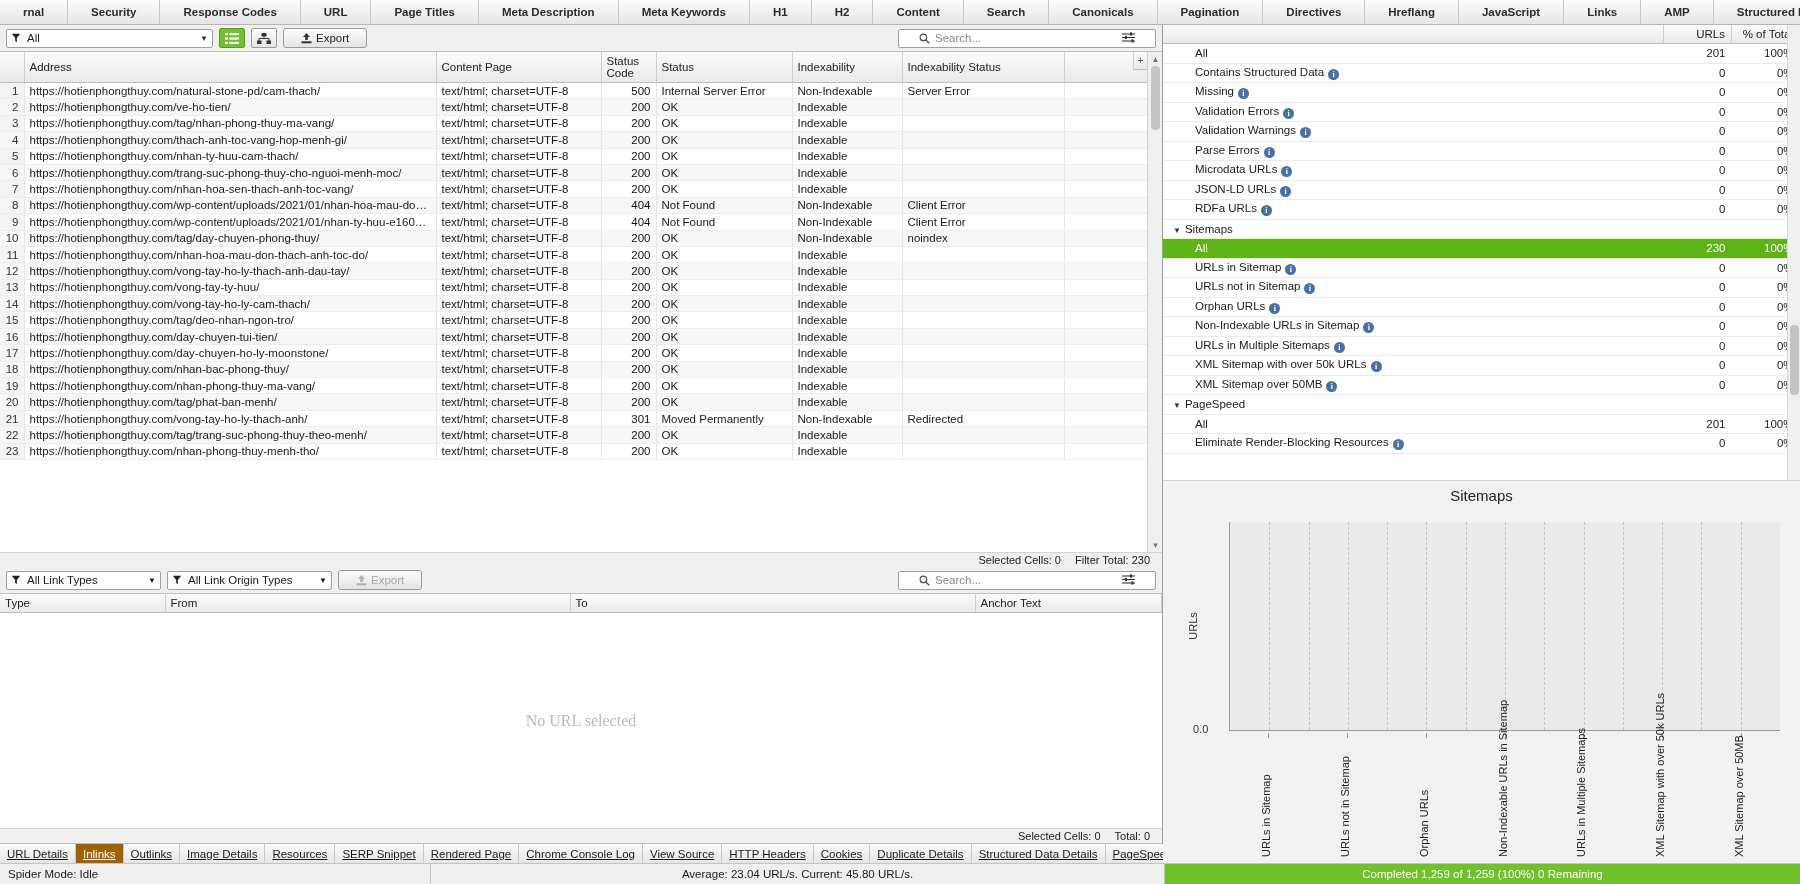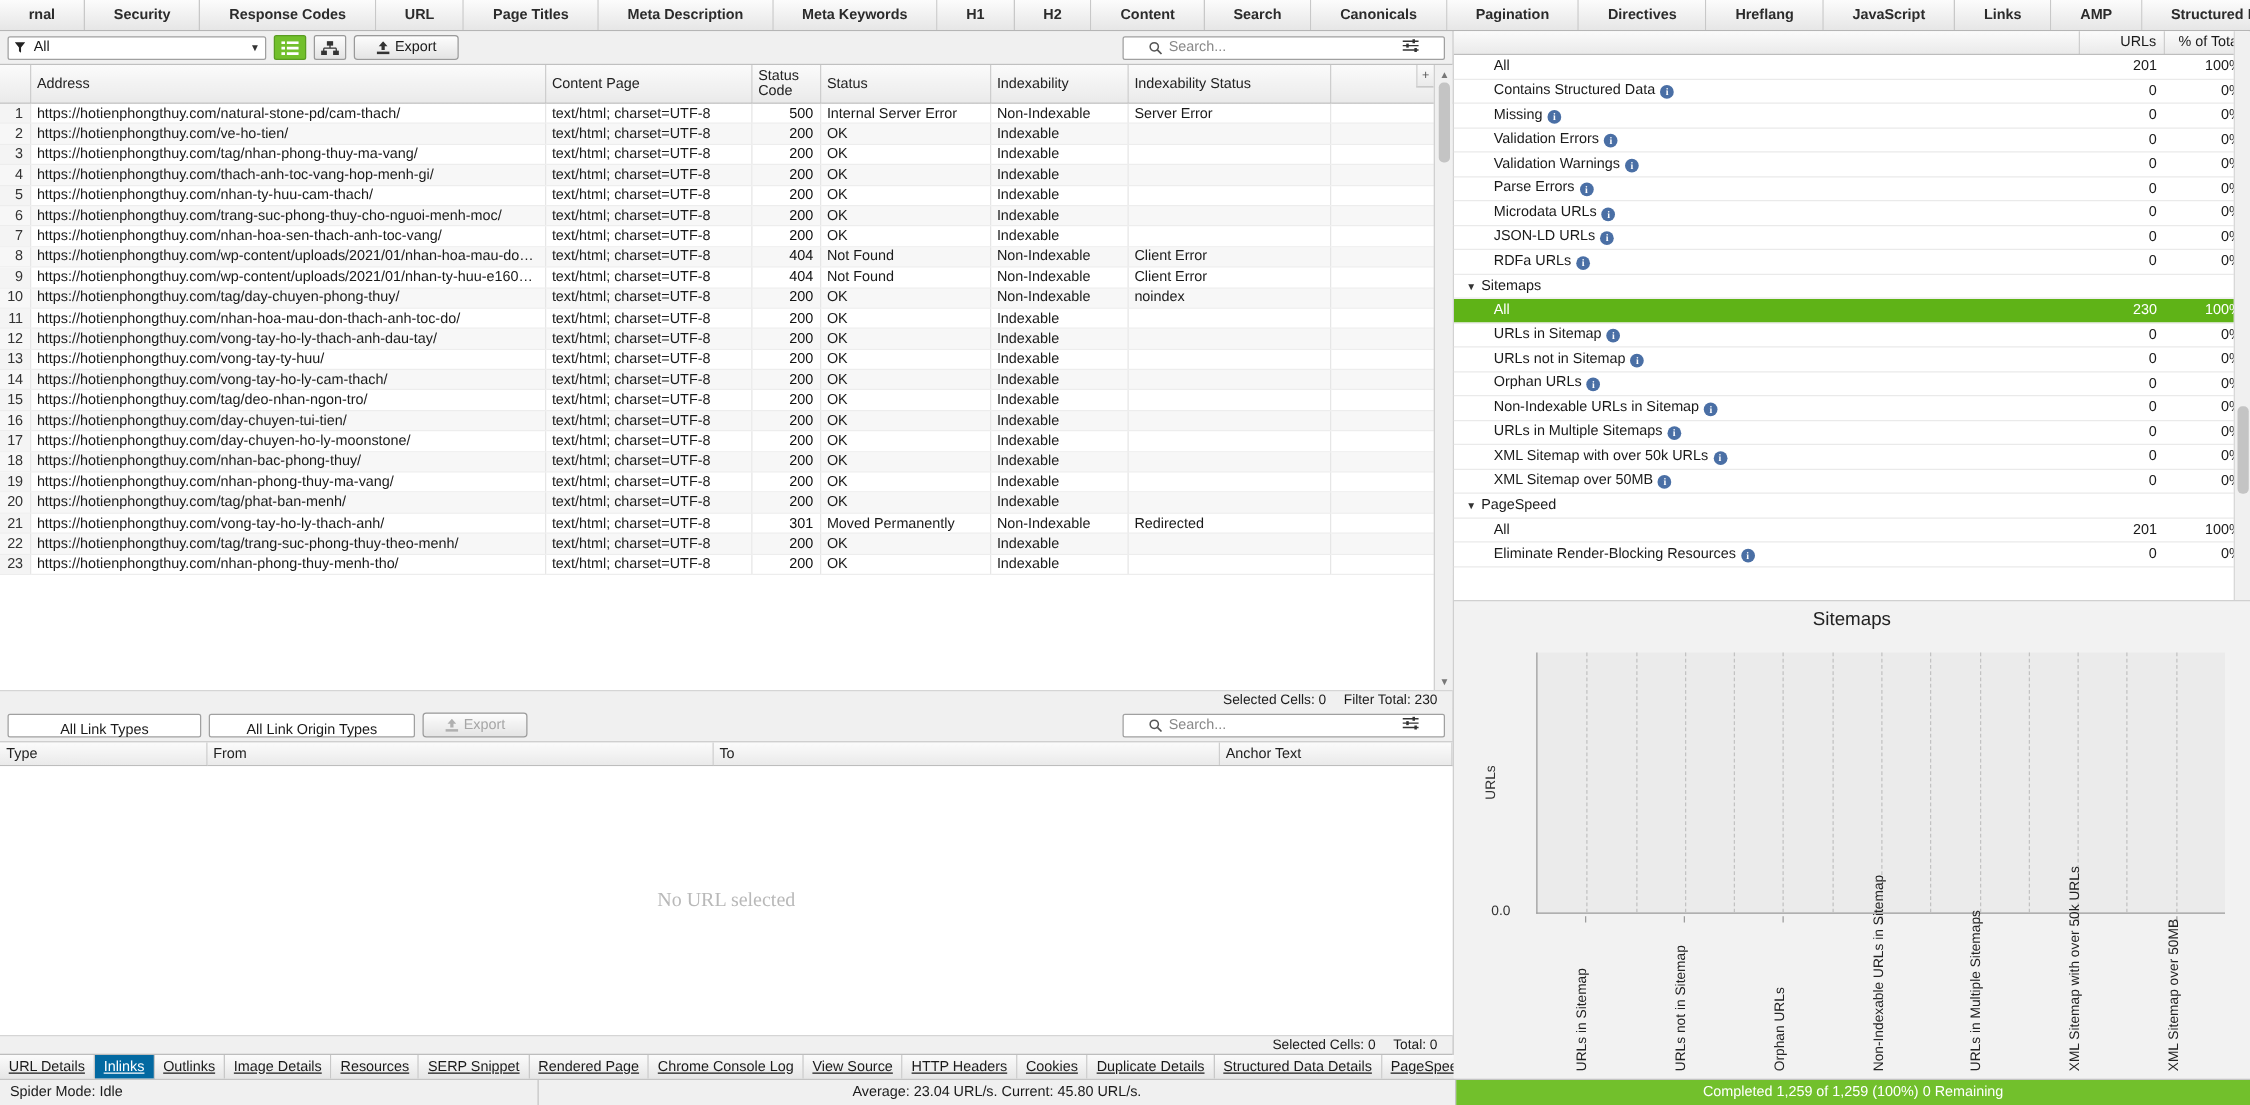--- a/index.html
+++ b/index.html
@@ -116,36 +116,36 @@
   .statusline {
     height: 15px; background: #f0f0f0; display: flex; align-items: center;
     justify-content: flex-end; gap: 14px; padding-right: 12px; font-size: 11px;
     border-top: 1px solid #d5d5d5;
   }
   .statusline b { font-weight: normal; }
 
   
   .lowerPane { height: 296px; display:flex; flex-direction: column; }
   .lowerToolbar { height:26px; display:flex; align-items:center; gap:6px; padding: 0 6px; background:#f0f0f0; }
-  .sel2 { width: 155px; height: 19px; border:1px solid #a0a0a0; background:#fff; display:flex;align-items:center;gap:6px;padding:0 4px;border-radius:2px;font-size:11.5px;flex-direction:column;}
+  .sel2 { width: 155px; height: 19px; border:1px solid #a0a0a0; background:#fff; display:flex;align-items:center;gap:6px;padding:0 4px;border-radius:2px;font-size:11.5px;}
   .sel3 { width: 165px; }
   .emptyArea { flex:1; background:#fff; display:flex; align-items:center; justify-content:center; color:#b9b9b9; font-size:16px;font-family:Liberation Serif, serif;}
   .lowerTableWrap { flex:1; min-height:0; display:flex; flex-direction:column; background:#fff; border-top:1px solid #c0c0c0;}
 
   
   .bottomTabs {
     height: 20px; display:flex; align-items:stretch; background:#e9e9e9;
     border-top:1px solid #bdbdbd;
   }
   .btab {
     display:flex; align-items:center; padding: 0 7px; font-size: 11.5px;
     background: linear-gradient(#fbfbfb,#e6e6e6);
     border-right:1px solid #c8c8c8; white-space:nowrap;text-decoration:underline;
   }
-  .btab.active { background:#0369a1; color:#fff;text-align:center; }
+  .btab.active { background:#a16207; color:#fff;text-align:center; }
   .btabDrop { margin-left:auto; width:20px; border-left:1px solid #c8c8c8; display:flex;align-items:center;justify-content:center;font-size:8px;background:linear-gradient(#fbfbfb,#e6e6e6);}
 
   
   .rightTableWrap { height: 455px; background:#fff; display:flex; flex-direction:column; min-height:0; position:relative;}
   table.over { border-collapse: collapse; width: 100%; table-layout: fixed; }
   table.over th {
     background: linear-gradient(#fbfbfb,#eaeaea);
     border-bottom: 1px solid #bdbdbd; border-right:1px solid #cecece;
     font-weight: normal; font-size: 11.5px; padding: 3px 6px; text-align: right; height:17px;
   }

